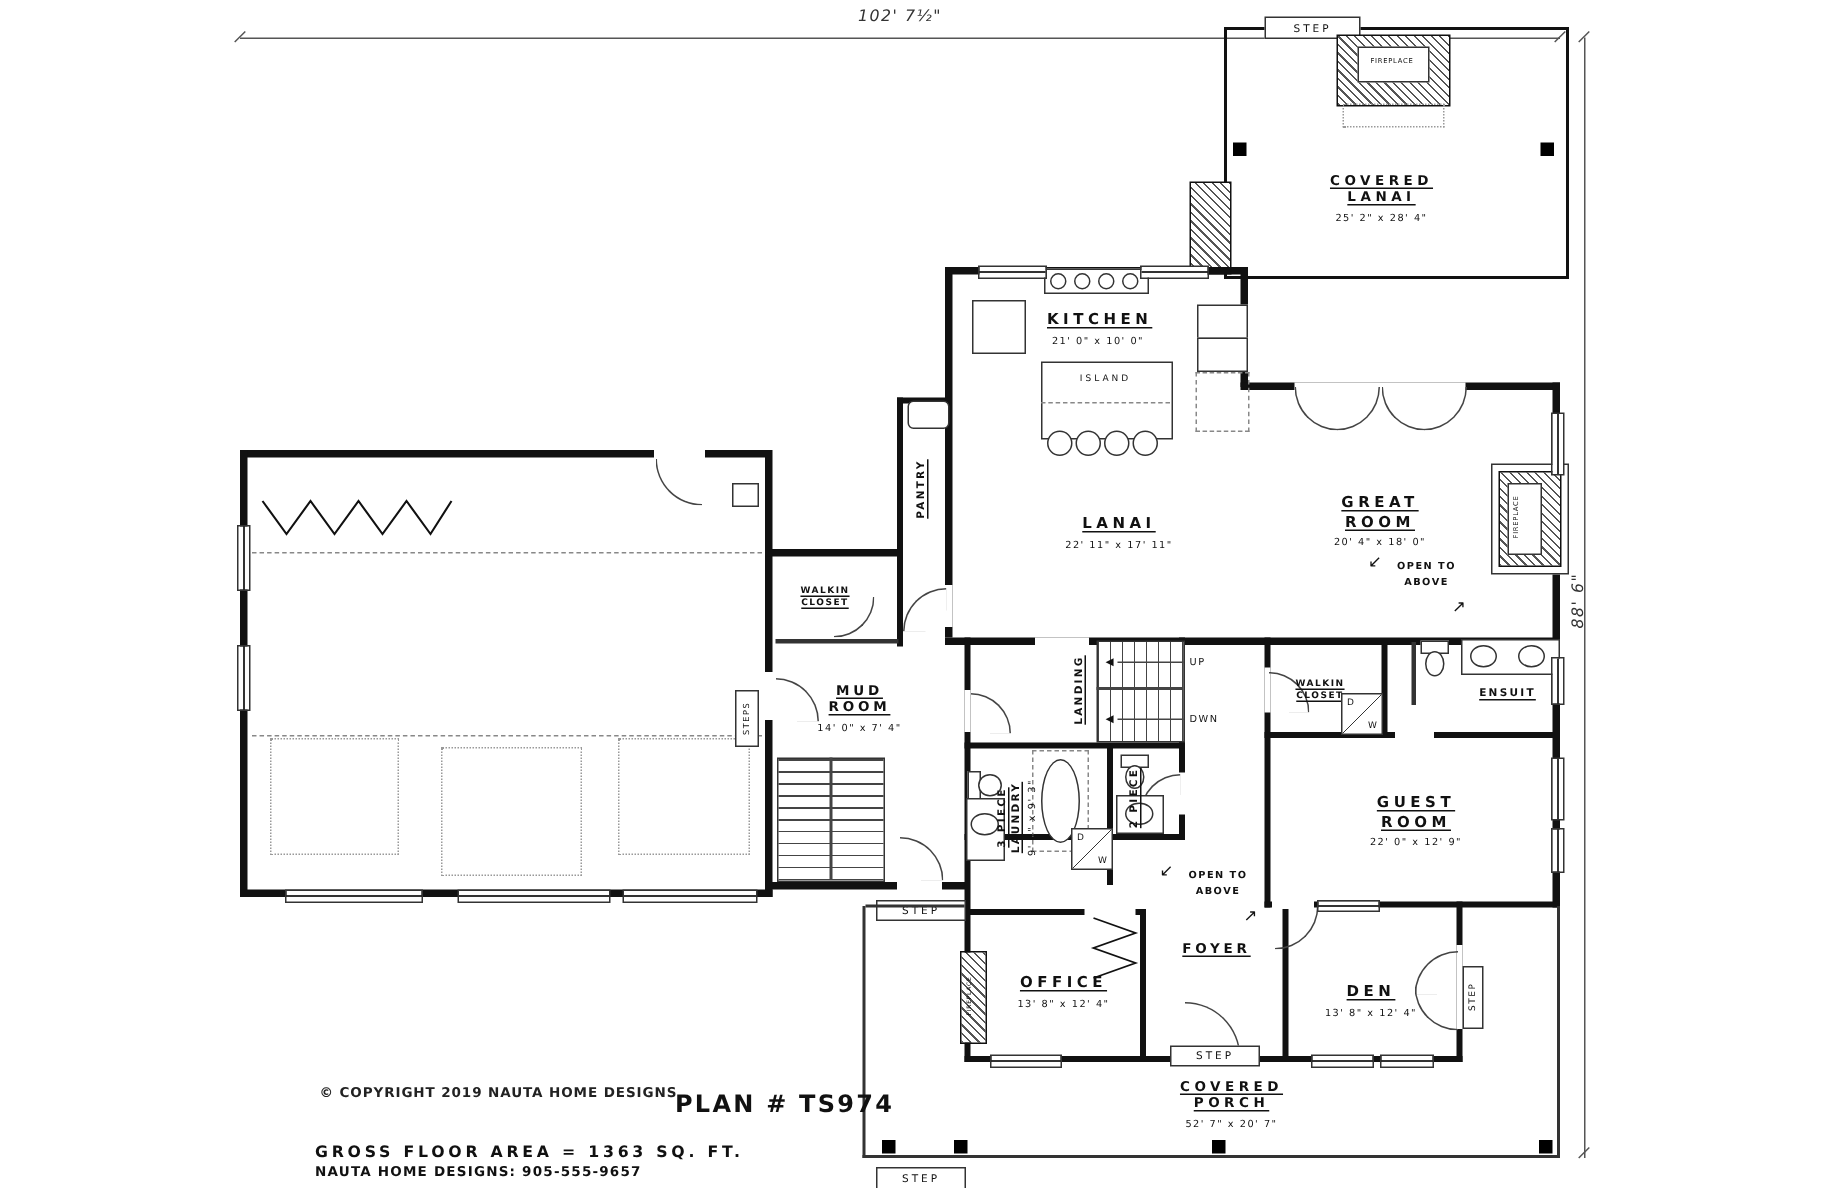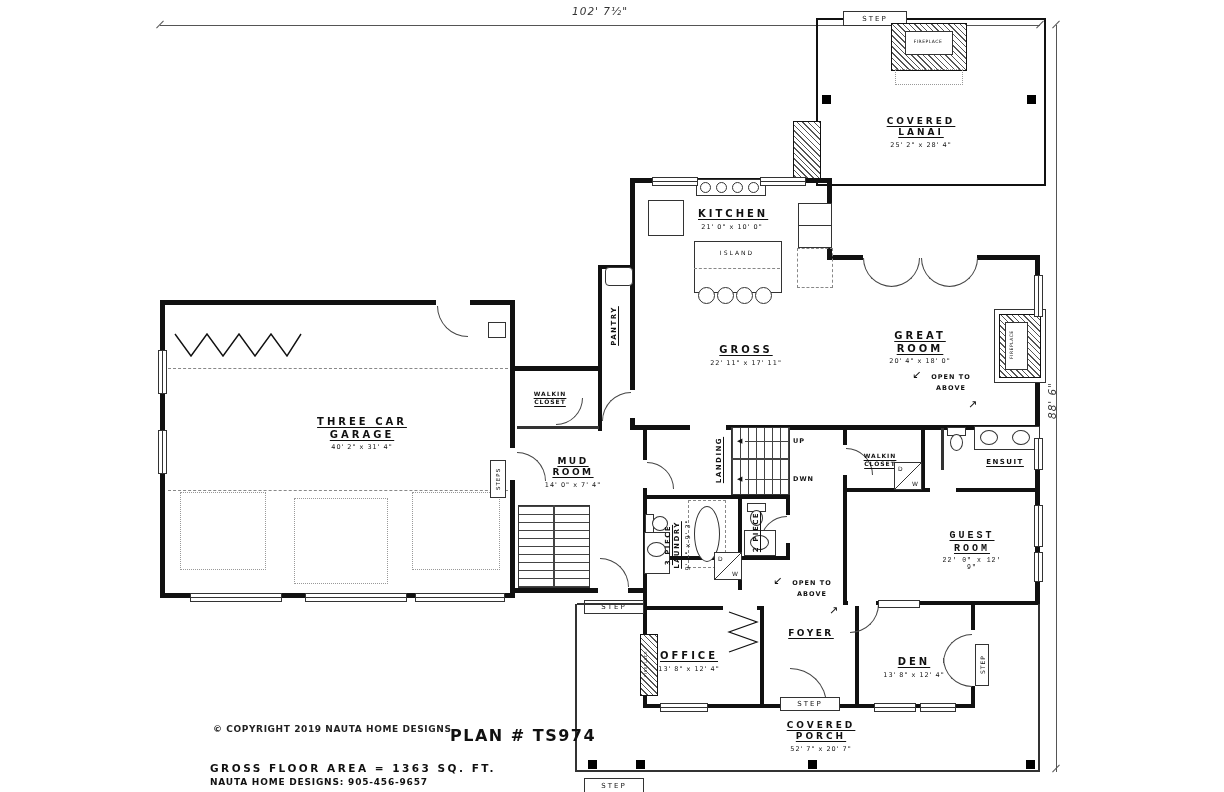--- a/index.html
+++ b/index.html
@@ -46,21 +46,21 @@
   .dwbox{position:absolute;border:1px solid #333;background:
         linear-gradient(to bottom right,transparent 49%,#333 49%,#333 51%,transparent 51%),#fff;
         font-size:6px;color:#111;}
   .dwbox .d{position:absolute;left:3px;top:2px;}
   .dwbox .w{position:absolute;right:3px;bottom:2px;}
   .stool{position:absolute;width:15px;height:15px;border:1px solid #333;border-radius:50%;background:#fff;}
   .burner{position:absolute;width:9px;height:9px;border:1px solid #333;border-radius:50%;background:#fff;}
   .ota{position:absolute;text-align:center;font-size:6.5px;letter-spacing:1px;font-weight:bold;line-height:1.7;}
   .arrow{position:absolute;font-size:11px;color:#111;}
   .sline{position:absolute;background:#444;}
-  .slabel{position:absolute;font-size:6.5px;font-weight:bold;letter-spacing:1px;}
+  .slabel{position:absolute;font-size:6.5px;font-weight:normal;letter-spacing:1px;}
   .fp-text{position:absolute;font-size:4.5px;letter-spacing:0.5px;text-align:center;color:#111;}
   
   .tb-copy{position:absolute;font-size:9px;letter-spacing:0.6px;font-weight:bold;color:#222;}
   .tb-plan{position:absolute;font-size:16px;letter-spacing:1.5px;font-weight:bold;}
   .tb-title{position:absolute;font-size:17px;font-weight:bold;letter-spacing:7px;
         text-decoration:underline;text-underline-offset:3px;}
   .tb-area{position:absolute;font-size:10.5px;letter-spacing:2.5px;font-weight:bold;}
   .tb-contact{position:absolute;font-size:9px;letter-spacing:0.8px;font-weight:bold;}
   svg{position:absolute;overflow:visible;}
 </style>
@@ -170,24 +170,20 @@
   <div class="dot" style="left:180px;top:492px;width:84px;height:76px;"></div>
   <div class="dot" style="left:294px;top:498px;width:92px;height:84px;"></div>
   <div class="dot" style="left:412px;top:492px;width:86px;height:76px;"></div>
   <div class="win h" style="left:190px;top:593px;width:90px;height:7px;"></div>
   <div class="win h" style="left:305px;top:593px;width:100px;height:7px;"></div>
   <div class="win h" style="left:415px;top:593px;width:88px;height:7px;"></div>
   <div class="thinrect" style="left:488px;top:322px;width:16px;height:14px;"></div>
   <div class="stepbox vtext" style="left:490px;top:460px;width:14px;height:36px;font-size:5.5px;letter-spacing:1px;">
       <span>STEPS</span>
     </div>
-  <div class="room-label" style="left:300px;top:416px;width:124px;">
-    <span class="rname">THREE CAR GARAGE</span>
-    <span class="rdims">40' 2" x 31' 4"</span>
-  </div>
 
   <div class="fixture" style="left:696px;top:179px;width:68px;height:15px;"></div>
   <div class="burner" style="left:700px;top:182px;"></div>
   <div class="burner" style="left:716px;top:182px;"></div>
   <div class="burner" style="left:732px;top:182px;"></div>
   <div class="burner" style="left:748px;top:182px;"></div>
   <div class="thinrect" style="left:648px;top:200px;width:34px;height:34px;"></div>
   <div class="thinrect" style="left:798px;top:203px;width:32px;height:21px;"></div>
   <div class="thinrect" style="left:798px;top:225px;width:32px;height:21px;"></div>
   <div class="dash" style="left:797px;top:248px;width:34px;height:38px;"></div>
@@ -202,21 +198,21 @@
   <div class="stool" style="left:717px;top:287px;"></div>
   <div class="stool" style="left:736px;top:287px;"></div>
   <div class="stool" style="left:755px;top:287px;"></div>
 
   <div class="fixture" style="left:605px;top:267px;width:26px;height:17px;border-radius:4px;"></div>
   <div class="room-label sm rot" style="left:590px;top:320px;width:52px;height:12px;">
     <span class="rname">PANTRY</span>
   </div>
 
   <div class="room-label" style="left:710px;top:344px;width:72px;">
-    <span class="rname">GROSS</span>
+    <span class="rname">LANAI</span>
     <span class="rdims">22' 11" x 17' 11"</span>
   </div>
   <div class="room-label" style="left:884px;top:330px;width:72px;">
     <span class="rname">GREAT ROOM</span>
     <span class="rdims">20' 4" x 18' 0"</span>
   </div>
   <div class="ota" style="left:925px;top:372px;width:52px;">OPEN TO ABOVE</div>
   <div class="arrow" style="left:912px;top:368px;">↙</div>
   <div class="arrow" style="left:968px;top:398px;">↗</div>
 
@@ -281,34 +277,34 @@
     <span class="w">W</span>
   </div>
   <div class="fixture" style="left:947px;top:427px;width:17px;height:7px;"></div>
   <div class="fixture oval" style="left:950px;top:434px;width:11px;height:15px;"></div>
   <div class="thinrect" style="left:974px;top:426px;width:64px;height:22px;"></div>
   <div class="fixture oval" style="left:980px;top:430px;width:16px;height:13px;"></div>
   <div class="fixture oval" style="left:1012px;top:430px;width:16px;height:13px;"></div>
   <div class="room-label sm" style="left:976px;top:458px;width:58px;">
     <span class="rname">ENSUIT</span>
   </div>
-  <div class="room-label" style="left:936px;top:530px;width:72px;font-family:Liberation Mono, monospace;">
+  <div class="room-label" style="left:908px;top:530px;width:72px;">
     <span class="rname">GUEST ROOM</span>
     <span class="rdims">22' 0" x 12' 9"</span>
   </div>
 
   <div class="ota" style="left:786px;top:578px;width:52px;">OPEN TO ABOVE</div>
   <div class="arrow" style="left:773px;top:574px;">↙</div>
   <div class="arrow" style="left:829px;top:604px;">↗</div>
   <div class="room-label sm" style="left:782px;top:628px;width:58px;">
     <span class="rname" style="font-size:9px;letter-spacing:2.5px;">FOYER</span>
   </div>
   <div class="hatch" style="left:640px;top:634px;width:16px;height:60px;"></div>
   <div class="fp-text vtext" style="left:643px;top:640px;width:10px;height:48px;font-size:4px;">FIREPLACE</div>
-  <div class="room-label" style="left:656px;top:650px;width:66px;">
+  <div class="room-label" style="left:676px;top:650px;width:66px;">
     <span class="rname">OFFICE</span>
     <span class="rdims">13' 8" x 12' 4"</span>
   </div>
   <div class="room-label" style="left:882px;top:656px;width:64px;">
     <span class="rname">DEN</span>
     <span class="rdims">13' 8" x 12' 4"</span>
   </div>
   <div class="stepbox vtext" style="left:975px;top:644px;width:12px;height:40px;font-size:6px;letter-spacing:1px;">
       <span>STEP</span>
     </div>
@@ -344,15 +340,15 @@
   <div class="win h" style="left:874px;top:703px;width:40px;height:7px;"></div>
   <div class="win h" style="left:920px;top:703px;width:34px;height:7px;"></div>
   <div class="win h" style="left:878px;top:600px;width:40px;height:6px;"></div>
 
   <div class="tb-copy" style="left:213px;top:724px;">
     <span>©</span>
     <span>COPYRIGHT 2019 NAUTA HOME DESIGNS</span>
   </div>
   <div class="tb-plan" style="left:450px;top:726px;">PLAN # TS974</div>
   <div class="tb-area" style="left:210px;top:762px;">GROSS FLOOR AREA = 1363 SQ. FT.</div>
-  <div class="tb-contact" style="left:210px;top:777px;">NAUTA HOME DESIGNS: 905-456-9657</div>
+  <div class="tb-contact" style="left:210px;top:777px;">NAUTA HOME DESIGNS: 905-555-9657</div>
 
 </div>
 
 </body></html>

